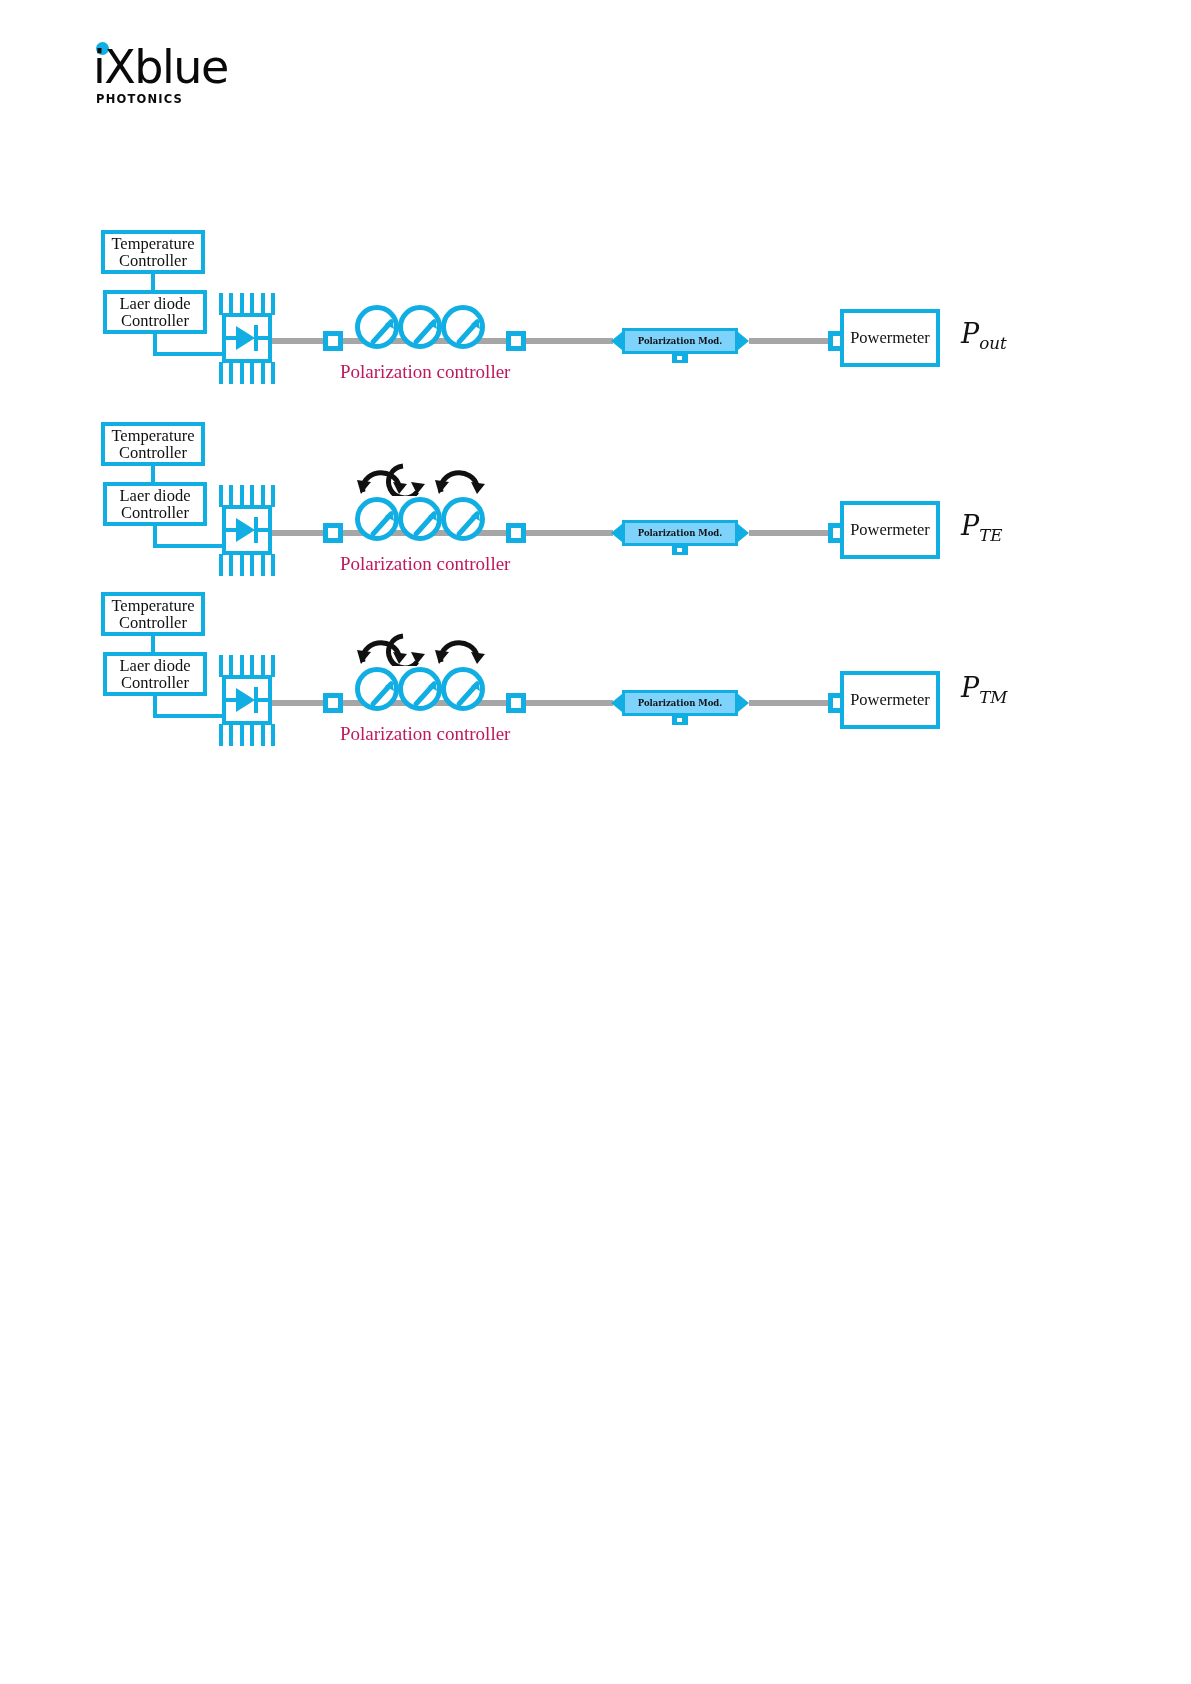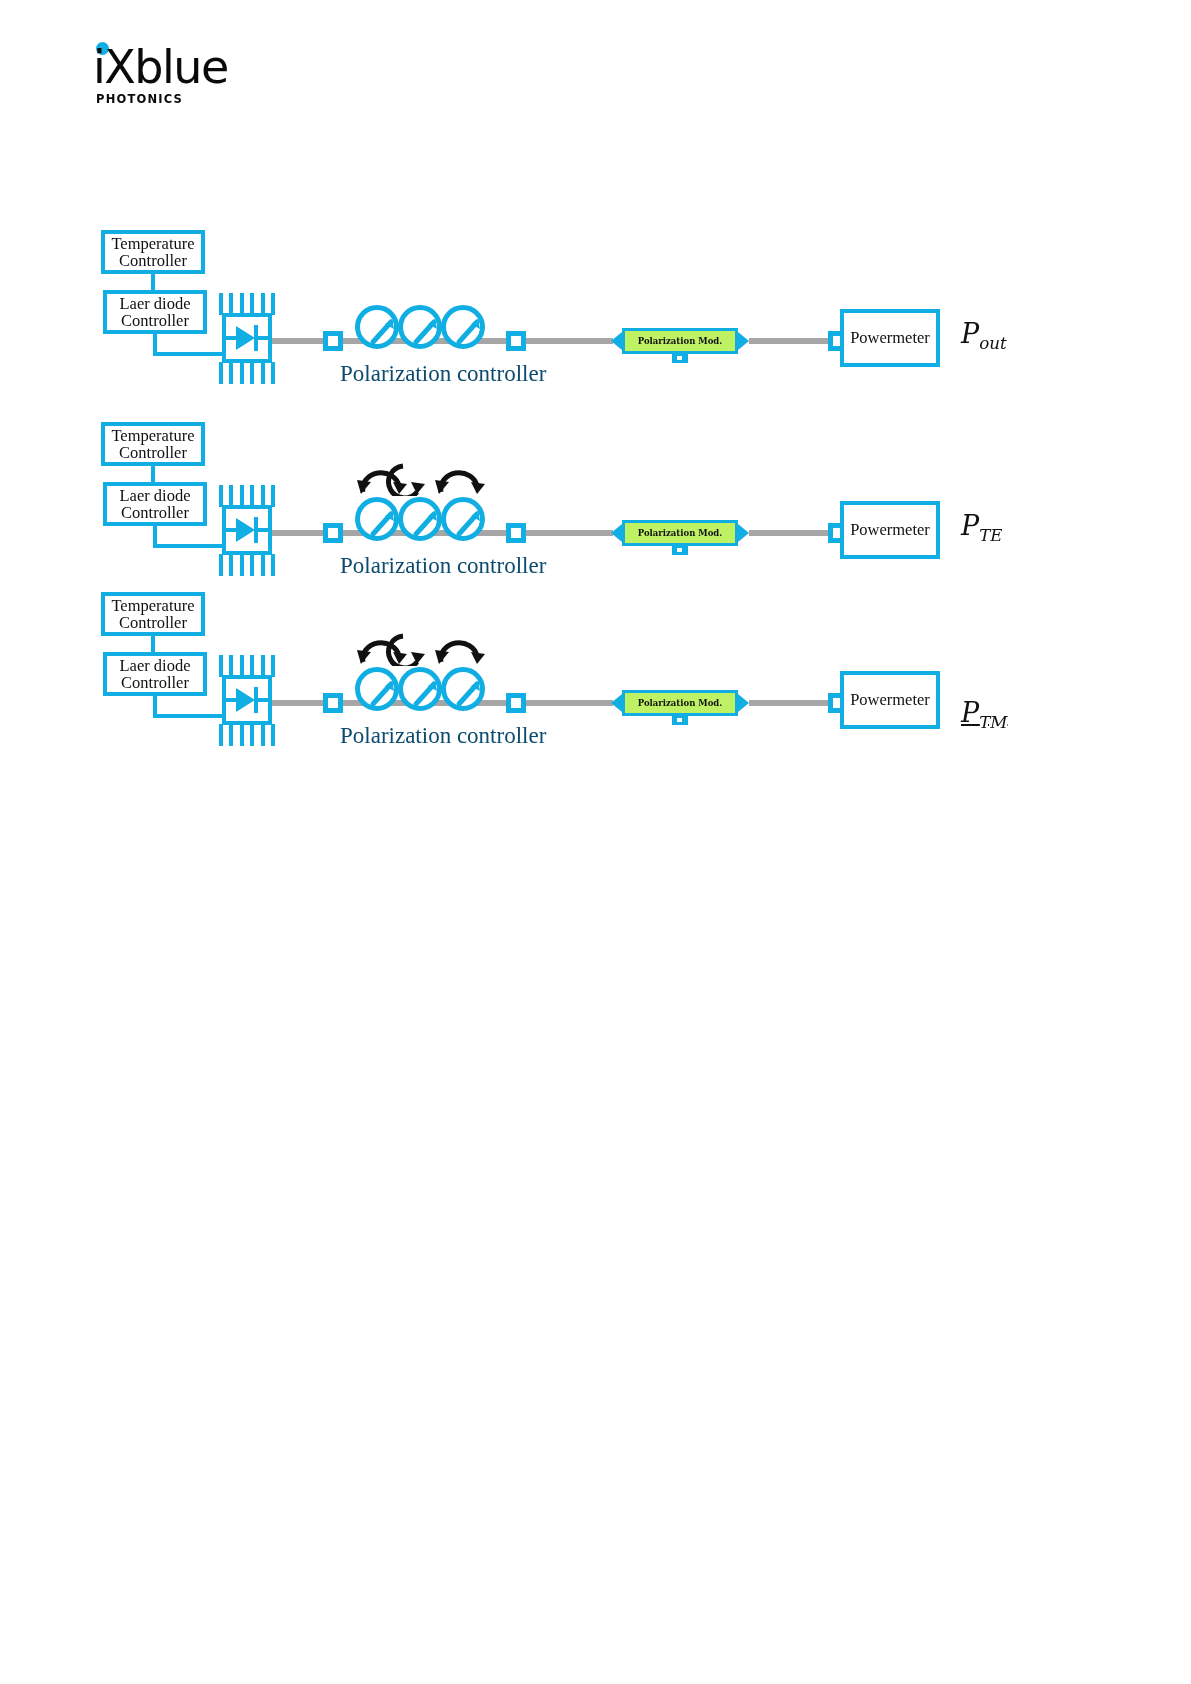--- a/index.html
+++ b/index.html
@@ -141,39 +141,39 @@
     height: 44px;
     border: 5px solid #11AEE4;
     border-radius: 50%;
     background: #fff;
     box-sizing: border-box;
   }
   .paddle svg { position: absolute; left: -5px; top: -5px; }
 
   .pc-caption {
     position: absolute;
-    font-size: 23px;
-    color: #0c4a6e;
+    font-size: 19px;
+    color: #be185d;
     white-space: nowrap;
   }
 
   
   .rot-arrows {
     position: absolute;
     width: 130px;
     height: 44px;
   }
 
   
   .modulator {
     position: absolute;
     width: 116px;
     height: 26px;
     border: 3px solid #11AEE4;
-    background: #bef264;
+    background: #7dd3fc;
     box-sizing: border-box;
     display: flex;
     align-items: center;
     justify-content: center;
     font-family: "DejaVu Serif", serif;
     font-weight: bold;
     font-size: 8.5px;
     color: #111;
     white-space: nowrap;
   }
@@ -477,15 +477,15 @@
       </div>
       <div class="mod-arrow-right" style="left:738px; top:116px;"></div>
       <div class="mod-tab" style="left:672px; top:138px;">
         <div class="mod-tab-dot" style="left:5px; top:2px;"></div>
       </div>
       <div class="fiber" style="left:749px; top:122px; width:81px;"></div>
       <div class="connector" style="left:828px; top:115px;"></div>
       <div class="powermeter" style="left:840px; top:93px;">
         <span>Powermeter</span>
       </div>
-      <div class="out-label" style="left:961px; top:119px;text-decoration:underline;"><span>P</span><sub>TM</sub></div>
+      <div class="out-label" style="left:961px; top:94px;"><span>P</span><sub>TM</sub></div>
     </div>
   </div>
 
 </body></html>

